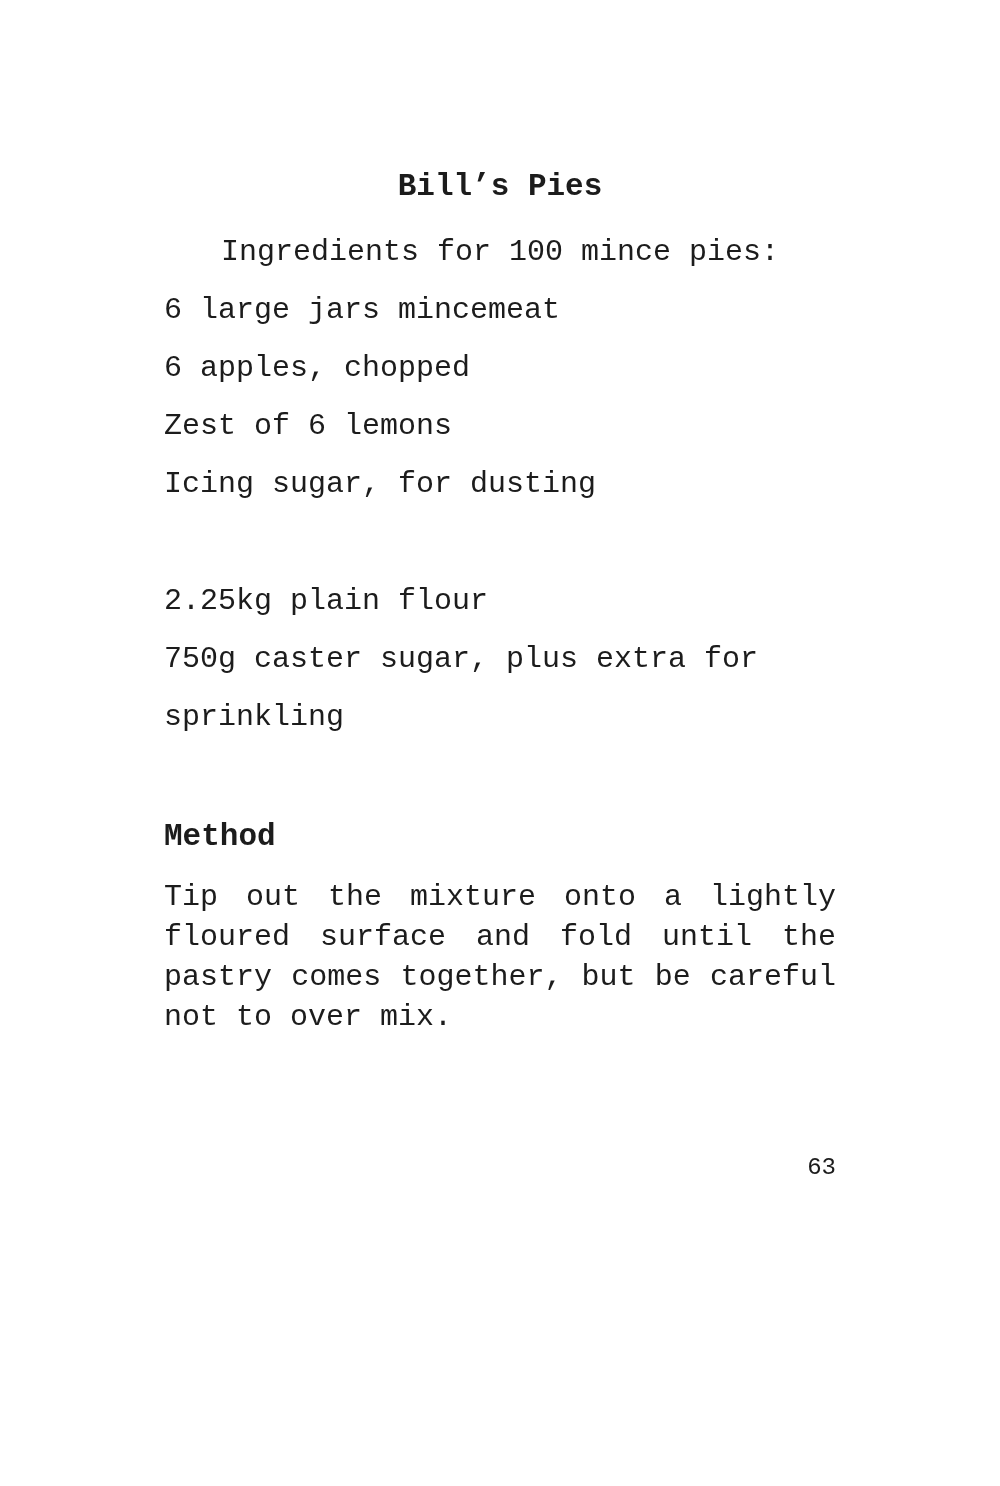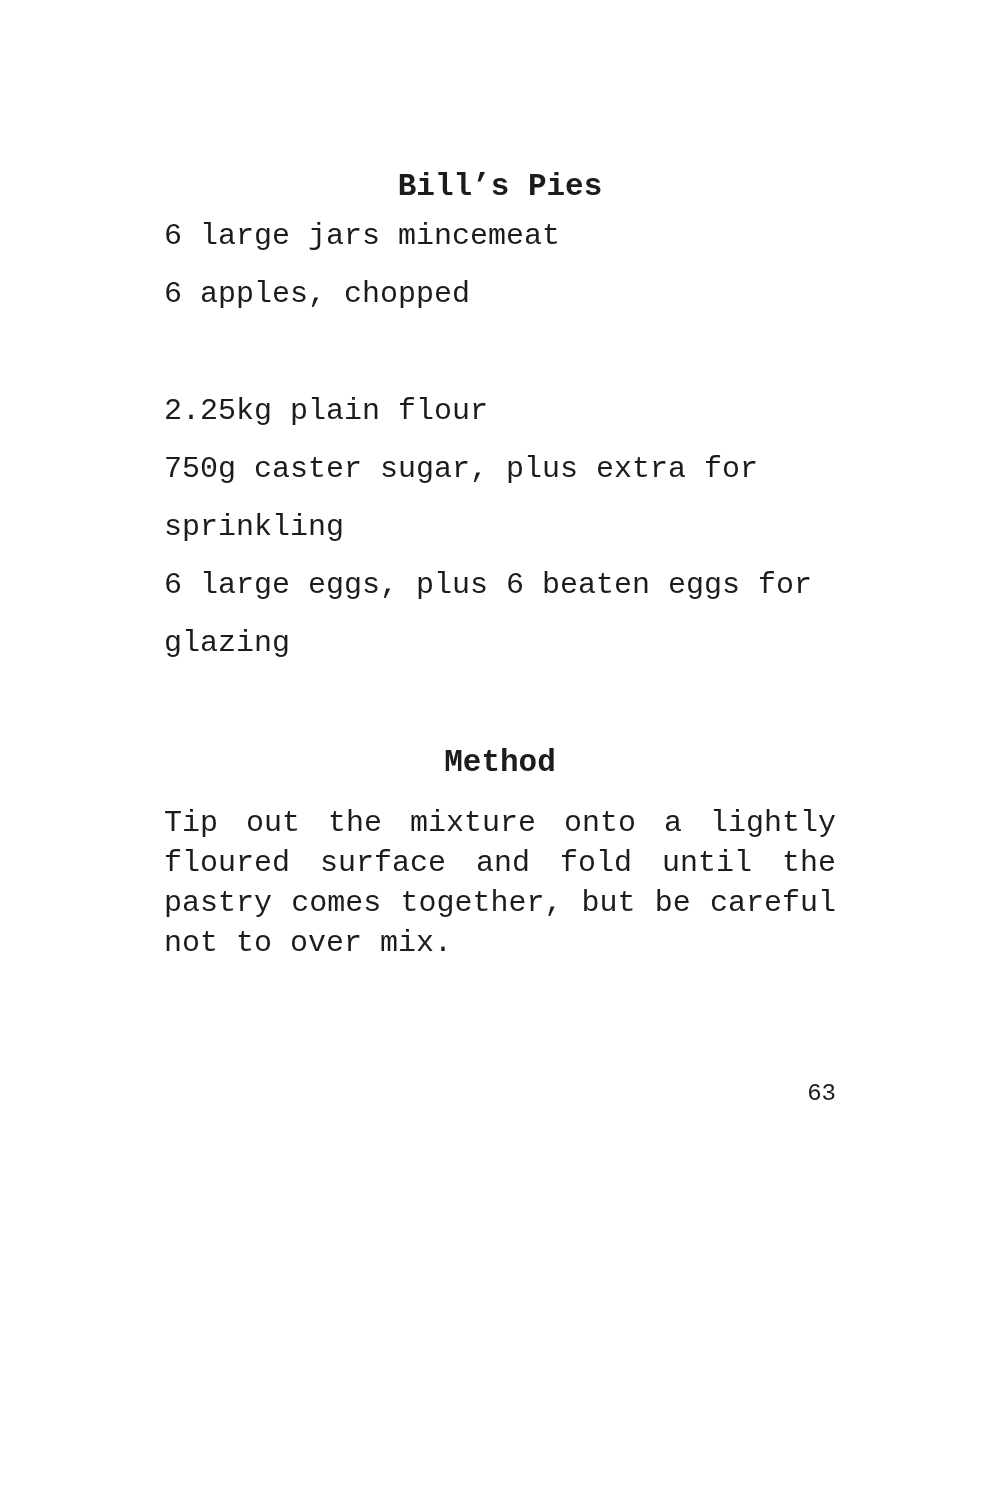--- a/index.html
+++ b/index.html
@@ -37,21 +37,21 @@
     margin: 0;
     text-align: left;
     font-size: 30px;
     line-height: 58px;
   }
   .group2-start {
     margin-top: 59px;
   }
   .method-heading {
     margin: 71px 0 0 0;
-    text-align: center;
+    text-align: left;
     font-size: 31px;
     font-weight: bold;
     line-height: 40px;
   }
   .method-para {
     margin: 20px 0 0 0;
     font-size: 30px;
     line-height: 40px;
     text-align: justify;
     text-justify: inter-word;
@@ -66,27 +66,29 @@
     line-height: 30px;
   }
 </style>
 </head>
 <body>
 
 <div class="page">
 
   <h1 class="recipe-title">Bill’s Pies</h1>
 
+  <p class="ingredients-heading">Ingredients for 100 mince pies:</p>
 
   <p class="ingredient-line">6 large jars mincemeat</p>
   <p class="ingredient-line">6 apples, chopped</p>
+  <p class="ingredient-line">Zest of 6 lemons</p>
+  <p class="ingredient-line">Icing sugar, for dusting</p>
 
   <p class="ingredient-line group2-start">2.25kg plain flour</p>
   <p class="ingredient-line">750g caster sugar, plus extra for sprinkling</p>
-  <p class="ingredient-line">6 large eggs, plus 6 beaten eggs for glazing</p>
 
   <h2 class="method-heading">Method</h2>
 
 
   <p class="method-para">Tip out the mixture onto a lightly floured surface and fold until the pastry comes together, but be careful not to over mix.</p>
 
   <p class="page-number">63</p>
 
 </div>
 

